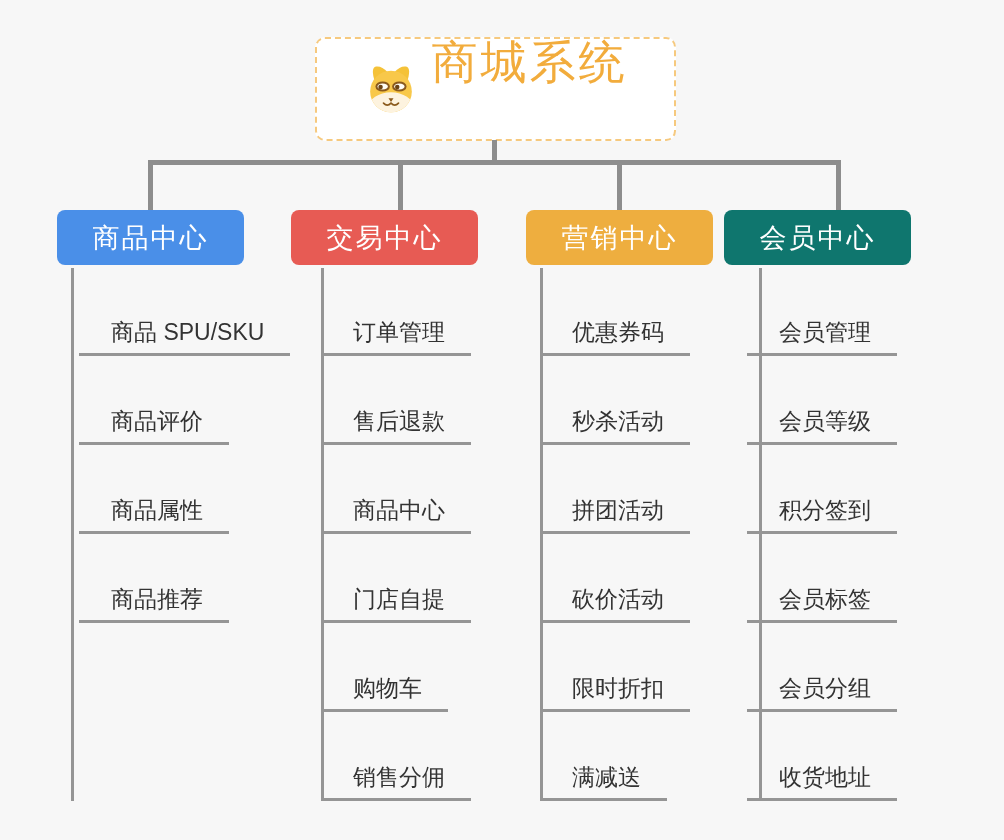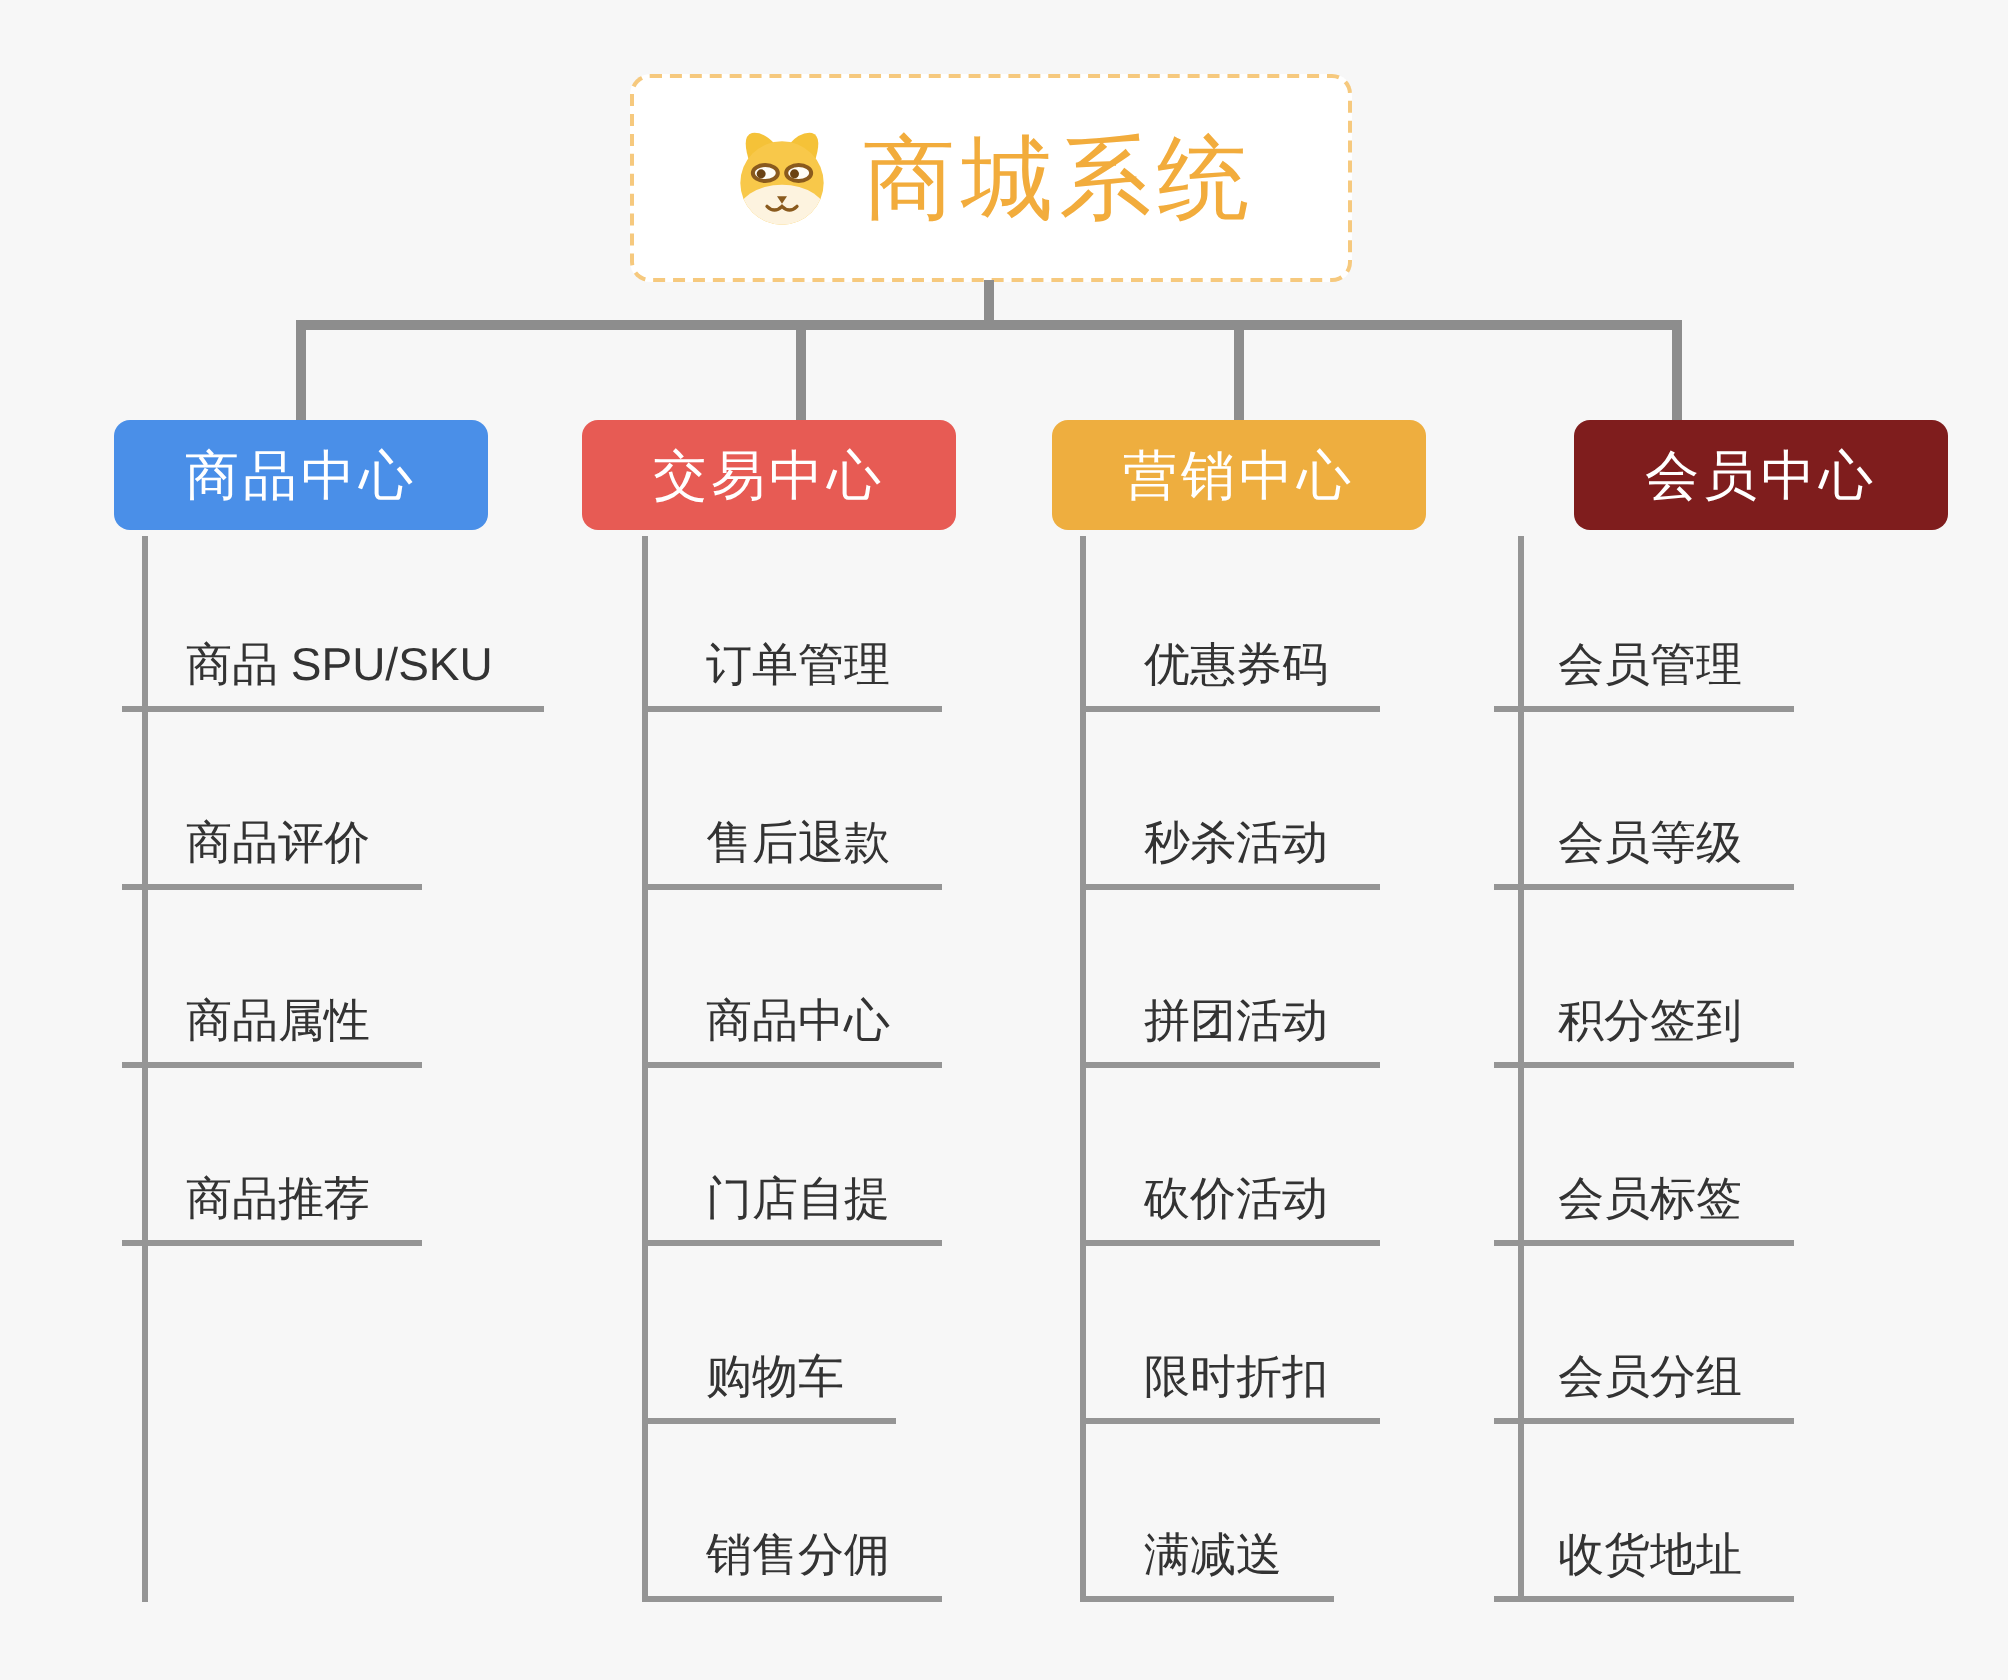--- a/index.html
+++ b/index.html
@@ -11,21 +11,21 @@
   }
   .canvas{position:relative;width:1004px;height:840px;}
 
   
   .root-node{
     position:absolute;left:315px;top:37px;width:361px;height:104px;
     background:#ffffff;
     border:2px dashed #f6c97e;
     border-radius:10px;
     box-sizing:border-box;
-    display:flex;align-items:center;justify-content:center;gap:14px;
+    display:flex;justify-content:center;gap:14px;
   }
   .root-title{
     color:#f2ac3c;
     font-size:46px;
     letter-spacing:3px;
     line-height:1;
     white-space:nowrap;
   }
   .root-icon{display:flex;align-items:center;}
 
@@ -93,21 +93,21 @@
 
   <div class="connector stub"></div>
   <div class="connector hline"></div>
 
   <div id="branches">
       <div class="connector drop" style="left: 148px;"></div>
       <div class="branch-node" style="left: 57px; background: rgb(74, 143, 232);">
         <span>商品中心</span>
       </div>
       <div class="branch-line" style="left: 71px;"></div>
-      <ul class="child-list" style="left: 61px;">
+      <ul class="child-list" style="left: 79px;">
         <li class="child-item">
           <span>商品 SPU/SKU</span>
         </li>
         <li class="child-item">
           <span>商品评价</span>
         </li>
         <li class="child-item">
           <span>商品属性</span>
         </li>
         <li class="child-item">
@@ -158,21 +158,21 @@
           <span>砍价活动</span>
         </li>
         <li class="child-item">
           <span>限时折扣</span>
         </li>
         <li class="child-item">
           <span>满减送</span>
         </li>
       </ul>
       <div class="connector drop" style="left: 836px;"></div>
-      <div class="branch-node" style="left: 787px; background: #7f1d1d;">
+      <div class="branch-node" style="left: 724px; background: #0f766e;">
         <span>会员中心</span>
       </div>
       <div class="branch-line" style="left: 759px;"></div>
       <ul class="child-list" style="left: 747px;">
         <li class="child-item">
           <span>会员管理</span>
         </li>
         <li class="child-item">
           <span>会员等级</span>
         </li>

